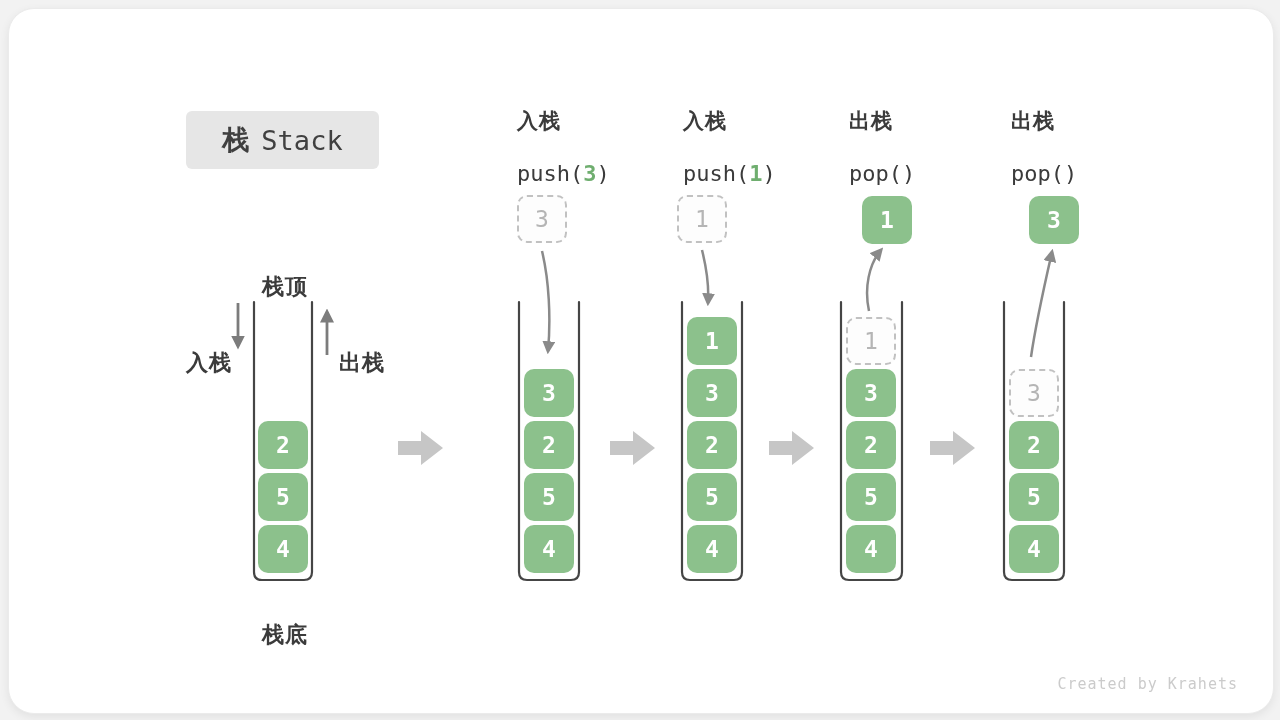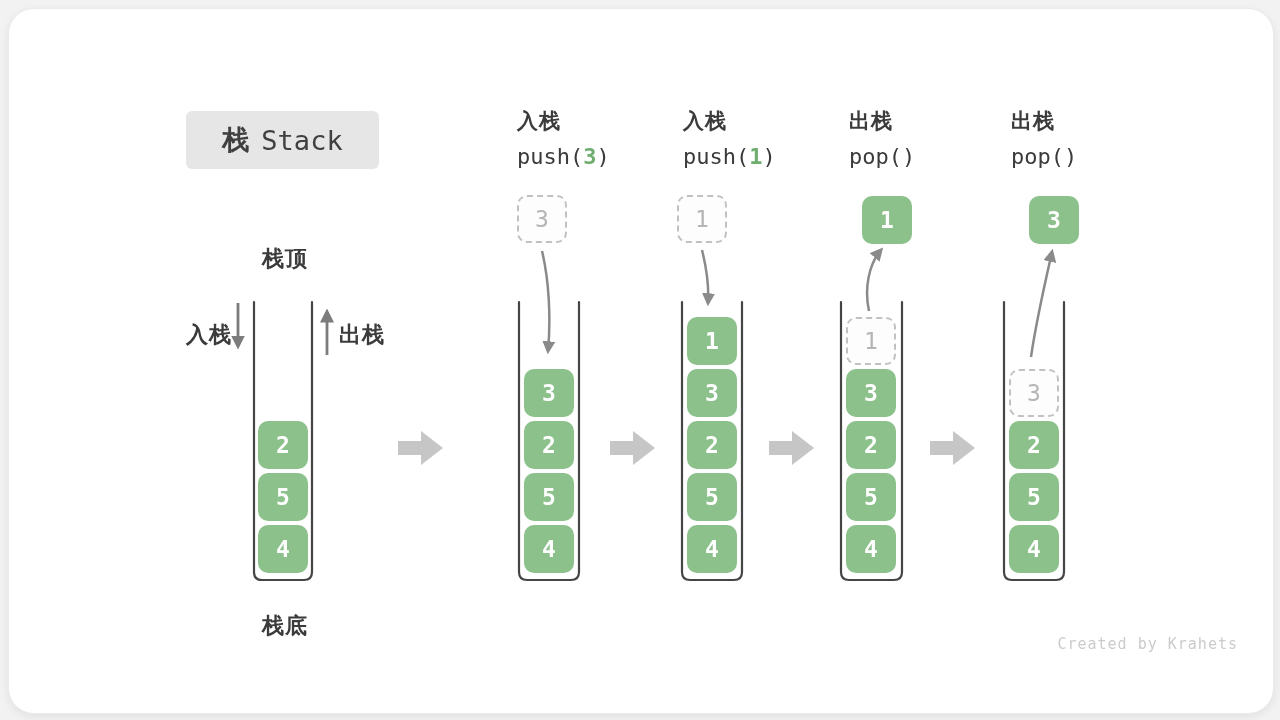--- a/index.html
+++ b/index.html
@@ -9,34 +9,34 @@
   html,body{margin:0;padding:0;}
   body{background:#f0f0f0;font-family:"DejaVu Sans",sans-serif;}
   .canvas{position:relative;width:1280px;height:720px;background:#f2f2f2;overflow:hidden;}
   .card{position:absolute;left:8px;top:8px;width:1264px;height:704px;background:#ffffff;
         border-radius:26px;border:1px solid #ebebeb;box-shadow:0 3px 10px rgba(0,0,0,.07);}
   svg.layer{position:absolute;left:0;top:0;pointer-events:none;}
   .title-box{position:absolute;left:186px;top:111px;width:193px;height:58px;background:var(--title-bg);
              border-radius:6px;display:flex;align-items:center;justify-content:center;gap:12px;}
   .title-zh{font:700 27px "DejaVu Sans",sans-serif;color:#3f3f3f;}
   .title-en{font:400 27px "DejaVu Sans Mono",monospace;color:#404040;}
-  .label{position:absolute;font:700 22px "DejaVu Sans",sans-serif;color:var(--dark);letter-spacing:1px;}
+  .label{position:absolute;font:700 22px "DejaVu Sans",sans-serif;color:var(--dark);letter-spacing:1px;margin-top:28px;}
   .stack-top{left:245px;top:244px;width:80px;text-align:center;}
-  .stack-bottom{left:245px;top:611px;width:80px;text-align:center;}
+  .stack-bottom{left:245px;top:592px;width:80px;text-align:center;}
   .push-side{left:176px;top:320px;width:56px;text-align:right;}
   .pop-side{left:339px;top:320px;width:56px;text-align:left;}
   .op-label{position:absolute;top:107px;}
   .op-zh{font:700 21px "DejaVu Sans",sans-serif;color:var(--dark);letter-spacing:1px;}
-  .op-code{margin-top:9px;font:400 22px "DejaVu Sans Mono",monospace;color:var(--dark);white-space:nowrap;}
+  .op-code{margin-top:26px;font:400 22px "DejaVu Sans Mono",monospace;color:var(--dark);white-space:nowrap;}
   .op-code .arg{color:var(--arg-green);font-weight:700;}
   .box{position:absolute;width:50px;height:48px;border-radius:10px;background:var(--green);color:#ffffff;
        display:flex;align-items:center;justify-content:center;box-sizing:border-box;
        font:700 23px "DejaVu Sans Mono",monospace;}
   .box.ghost{background:#fdfdfd;border:2px dashed #c1c1c1;color:var(--ghost);font-weight:400;}
-  .watermark{position:absolute;right:42px;top:635px;font:400 15px "DejaVu Sans Mono",monospace;
+  .watermark{position:absolute;right:42px;top:675px;font:400 15px "DejaVu Sans Mono",monospace;
              color:var(--wm);letter-spacing:1px;}
 </style>
 </head>
 <body>
 
 <div class="canvas">
   <div class="card"></div>
 
   <svg class="layer" width="1280" height="720">
     <defs>

